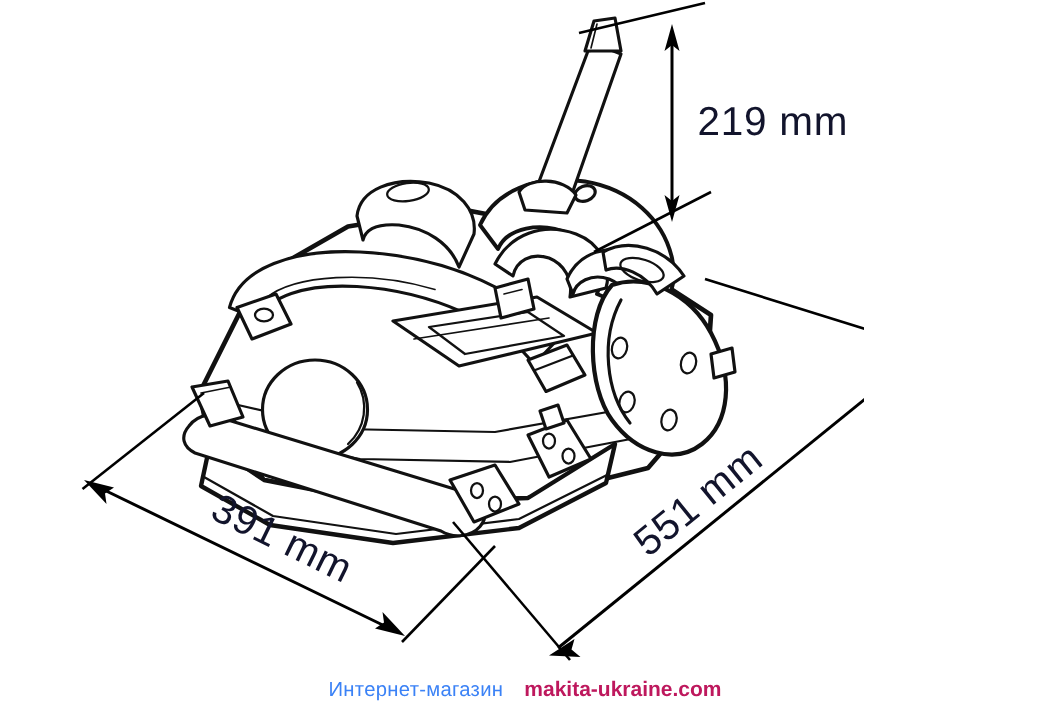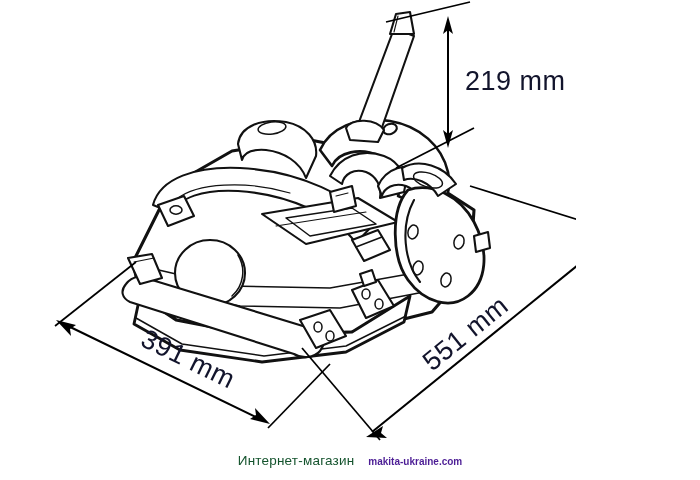--- a/index.html
+++ b/index.html
@@ -66,28 +66,28 @@
     position: absolute;
     bottom: 11px;
     left: 0;
     width: 700px;
     text-align: center;
     white-space: nowrap;
   }
   .wm-shop {
     font-family: "Liberation Sans", sans-serif;
     font-size: 13.5px;
-    color: #14532d;
+    color: #3b82f6;
     letter-spacing: 0.2px;
   }
   .wm-site {
     font-family: "Liberation Sans", sans-serif;
-    font-size: 10px;
+    font-size: 14px;
     font-weight: bold;
-    color: #4c1d95;
+    color: #be185d;
     letter-spacing: 0px;
     margin-left: 14px;
   }
 </style>
 </head>
 <body>
 
 <div id="page">
 
   <svg id="drawing" viewBox="0 0 700 480">

